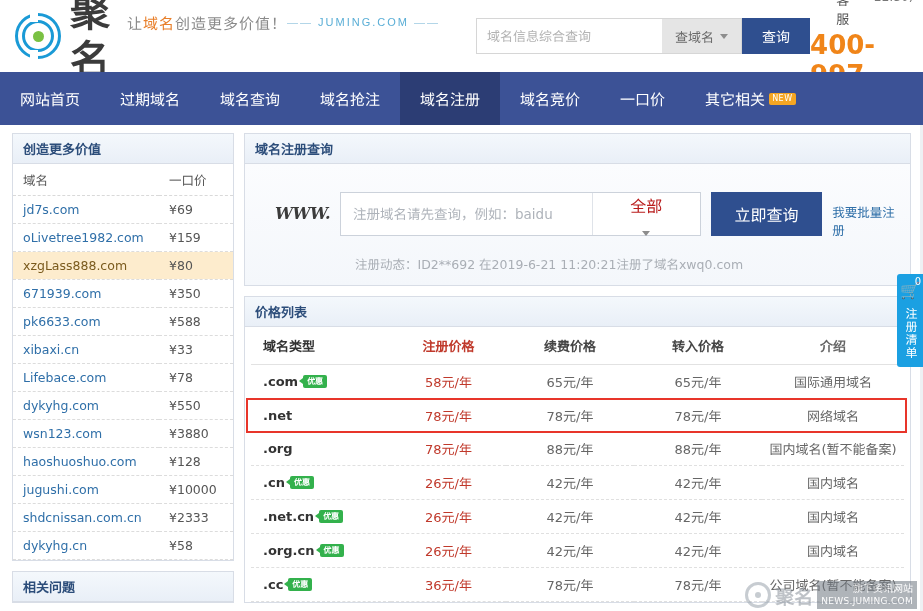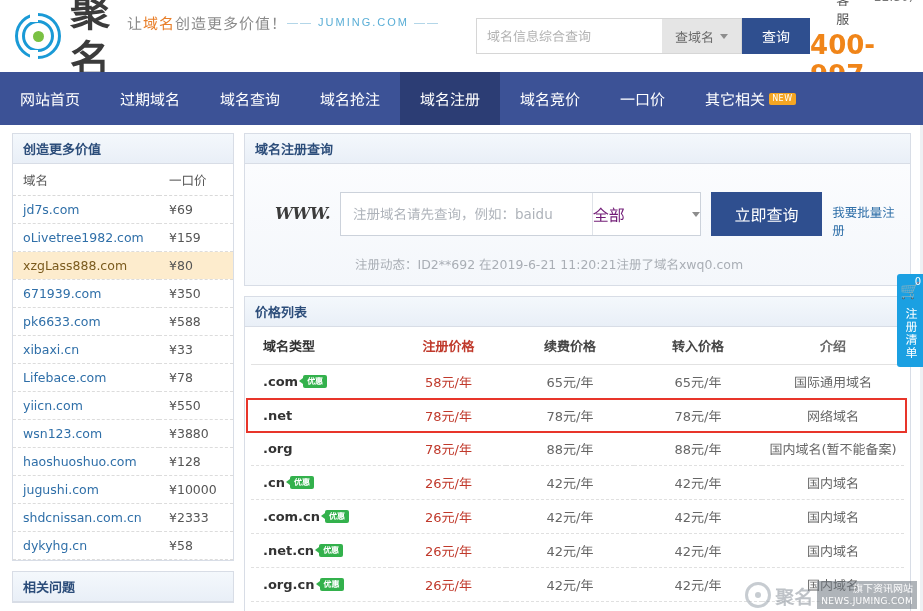--- a/index.html
+++ b/index.html
@@ -254,22 +254,23 @@
   }
   .reg-input {
     flex: 1; border: none; outline: none;
     padding: 0 12px; font-size: 13.5px; color: #333;
     font-family: "DejaVu Sans", sans-serif;
   }
   .reg-input::placeholder { color: #aeb3ba; }
   .reg-select {
     width: 108px; border-left: 1px solid #dfe3e9;
     display: flex; align-items: center; justify-content: space-between;
-    gap: 14px; font-size: 16px; color: #701a75; cursor: pointer;
-    font-family: "DejaVu Sans", sans-serif;
+    gap: 14px; font-size: 16px; color: #b91c1c; cursor: pointer;
+    font-family: "DejaVu Sans", sans-serif;
+    flex-direction: column;
   }
   .reg-go {
     width: 112px; height: 44px;
     background: #2f4f8f; color: #fff;
     border: none; font-size: 16px; cursor: pointer;
     font-family: "DejaVu Sans", sans-serif;
   }
   .batch-link {
     width: 64px;
     font-size: 12.5px; color: #2f6fa8;
@@ -496,21 +497,21 @@
             </tr>
             <tr>
               <td class="name"><a>xibaxi.cn</a></td>
               <td class="price">¥33</td>
             </tr>
             <tr>
               <td class="name"><a>Lifebace.com</a></td>
               <td class="price">¥78</td>
             </tr>
             <tr>
-              <td class="name"><a>yiicn.com</a></td>
+              <td class="name"><a>dykyhg.com</a></td>
               <td class="price">¥550</td>
             </tr>
             <tr>
               <td class="name"><a>wsn123.com</a></td>
               <td class="price">¥3880</td>
             </tr>
             <tr>
               <td class="name"><a>haoshuoshuo.com</a></td>
               <td class="price">¥128</td>
             </tr>
@@ -593,27 +594,20 @@
                 <td class="c-desc">国内域名(暂不能备案)</td>
               </tr>
               <tr>
                 <td class="c-type"><span>.cn</span><span class="badge-sale">优惠</span></td>
                 <td class="c-reg">26元/年</td>
                 <td class="c-renew">42元/年</td>
                 <td class="c-trans">42元/年</td>
                 <td class="c-desc">国内域名</td>
               </tr>
               <tr>
-                <td class="c-type"><span>.com.cn</span><span class="badge-sale">优惠</span></td>
-                <td class="c-reg">26元/年</td>
-                <td class="c-renew">42元/年</td>
-                <td class="c-trans">42元/年</td>
-                <td class="c-desc">国内域名</td>
-              </tr>
-              <tr>
                 <td class="c-type"><span>.net.cn</span><span class="badge-sale">优惠</span></td>
                 <td class="c-reg">26元/年</td>
                 <td class="c-renew">42元/年</td>
                 <td class="c-trans">42元/年</td>
                 <td class="c-desc">国内域名</td>
               </tr>
               <tr>
                 <td class="c-type"><span>.org.cn</span><span class="badge-sale">优惠</span></td>
                 <td class="c-reg">26元/年</td>
                 <td class="c-renew">42元/年</td>

